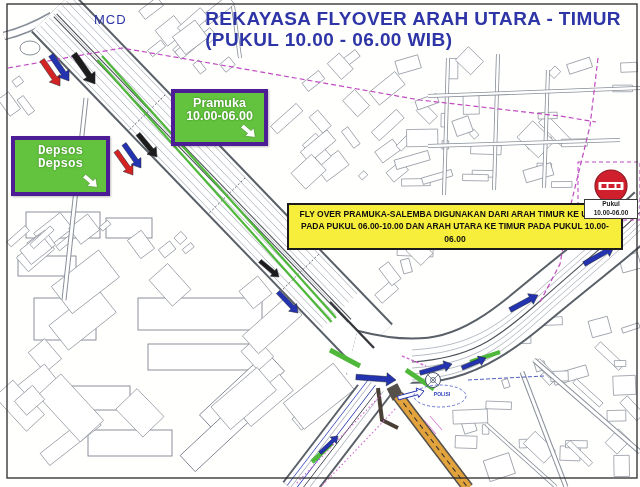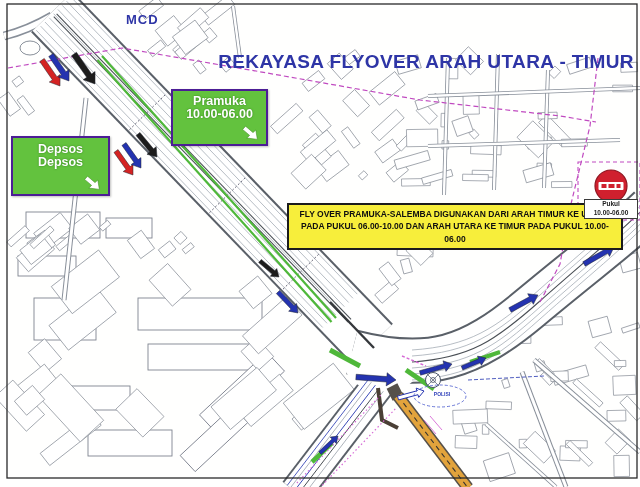--- a/index.html
+++ b/index.html
@@ -1,27 +1,27 @@
 <!DOCTYPE html>
 <html><head>
 <meta charset="utf-8">
 <style>
   html,body{margin:0;padding:0;background:#fff;}
   #page{position:relative;width:640px;height:487px;background:#fffffe;overflow:hidden;
         font-family:"Liberation Sans",sans-serif;}
   #map-svg{position:absolute;left:0;top:0;z-index:1;}
   .overlay{position:absolute;z-index:2;}
-  #title-block{top:8px;right:6px;text-align:left;color:#2e35a6;font-weight:bold;
-               font-size:19px;line-height:1.12;letter-spacing:.4px;margin-top:43px;}
-  #mcd-label{left:94px;top:12px;color:#2e35a6;font-weight:bold;font-size:13px;letter-spacing:1px;margin-left:32px;}
-  .green-callout{background:#63c23e;border:2px solid #4c1d95;color:#fff;font-weight:bold;
+  #title-block{top:8px;right:19px;text-align:left;color:#2e35a6;font-weight:bold;
+               font-size:19px;line-height:1.12;letter-spacing:.4px;}
+  #mcd-label{left:94px;top:12px;color:#2e35a6;font-weight:normal;font-size:13px;letter-spacing:1px;}
+  .green-callout{background:#63c23e;border:4px solid #4c1d95;color:#fff;font-weight:bold;
                  text-align:center;line-height:1.05;font-size:12.5px;
                  text-shadow:0 0 2px #2f7a18;box-shadow:1px 1px 2px rgba(0,0,0,.25);}
   #pramuka-callout{left:171px;top:89px;width:97px;height:57px;padding-top:4px;box-sizing:border-box;}
-  #depsos-callout{left:11px;top:136px;width:99px;height:60px;padding-top:5px;box-sizing:border-box;}
+  #depsos-callout{left:11px;top:136px;width:99px;height:60px;padding-top:5px;box-sizing:border-box;font-family:Liberation Mono, monospace;}
   .callout-arrow{position:absolute;right:6px;bottom:2px;}
   #notice-box{left:287px;top:203px;width:336px;background:#f7ee3b;border:2px solid #1c1c1c;
               color:#101010;font-weight:bold;font-size:8.5px;line-height:1.45;text-align:center;
               padding:3px 6px;box-sizing:border-box;}
   #pukul-label{left:584px;top:199px;width:54px;height:20px;background:#fff;border:1px solid #3a3a3a;
                color:#222;font-weight:bold;font-size:6.5px;line-height:1.35;text-align:center;box-sizing:border-box;}
   #polisi-label{left:420px;top:391px;width:44px;color:#3344bb;font-size:5px;font-weight:bold;
                 text-align:center;line-height:1.2;}
   .tline{display:block;}
 </style>
@@ -289,20 +289,21 @@
         <rect x="598.5" y="182" width="25" height="8" rx="1" fill="#fff"></rect>
         <rect x="601.5" y="184" width="5" height="4" fill="#d0202e"></rect>
         <rect x="608.5" y="184" width="6" height="4" fill="#d0202e"></rect>
         <rect x="616.5" y="184" width="4" height="4" fill="#d0202e"></rect>
       </g>
       <rect x="7" y="4" width="630" height="474" fill="none" stroke="#2a2a2a" stroke-width="1.3"></rect>
     </svg>
 
   <div class="overlay" id="title-block">
     <span class="tline">REKAYASA FLYOVER ARAH UTARA - TIMUR</span>
+    <span class="tline">(PUKUL 10.00 - 06.00 WIB)</span>
   </div>
 
   <div class="overlay" id="mcd-label">MCD</div>
 
   <div class="overlay green-callout" id="pramuka-callout">
     <span class="tline">Pramuka</span>
     <span class="tline">10.00-06.00</span>
     <svg class="callout-arrow" width="20" height="18" viewBox="0 0 20 18">
       <path d="M2.6,5.4 L9.6,11.4 L6.8,14 L17.4,15.4 L15.8,6 L13,8.6 L5.6,2.2 Z" fill="#ffffff" stroke="#3f8f22" stroke-width="0.6"></path>
     </svg>

